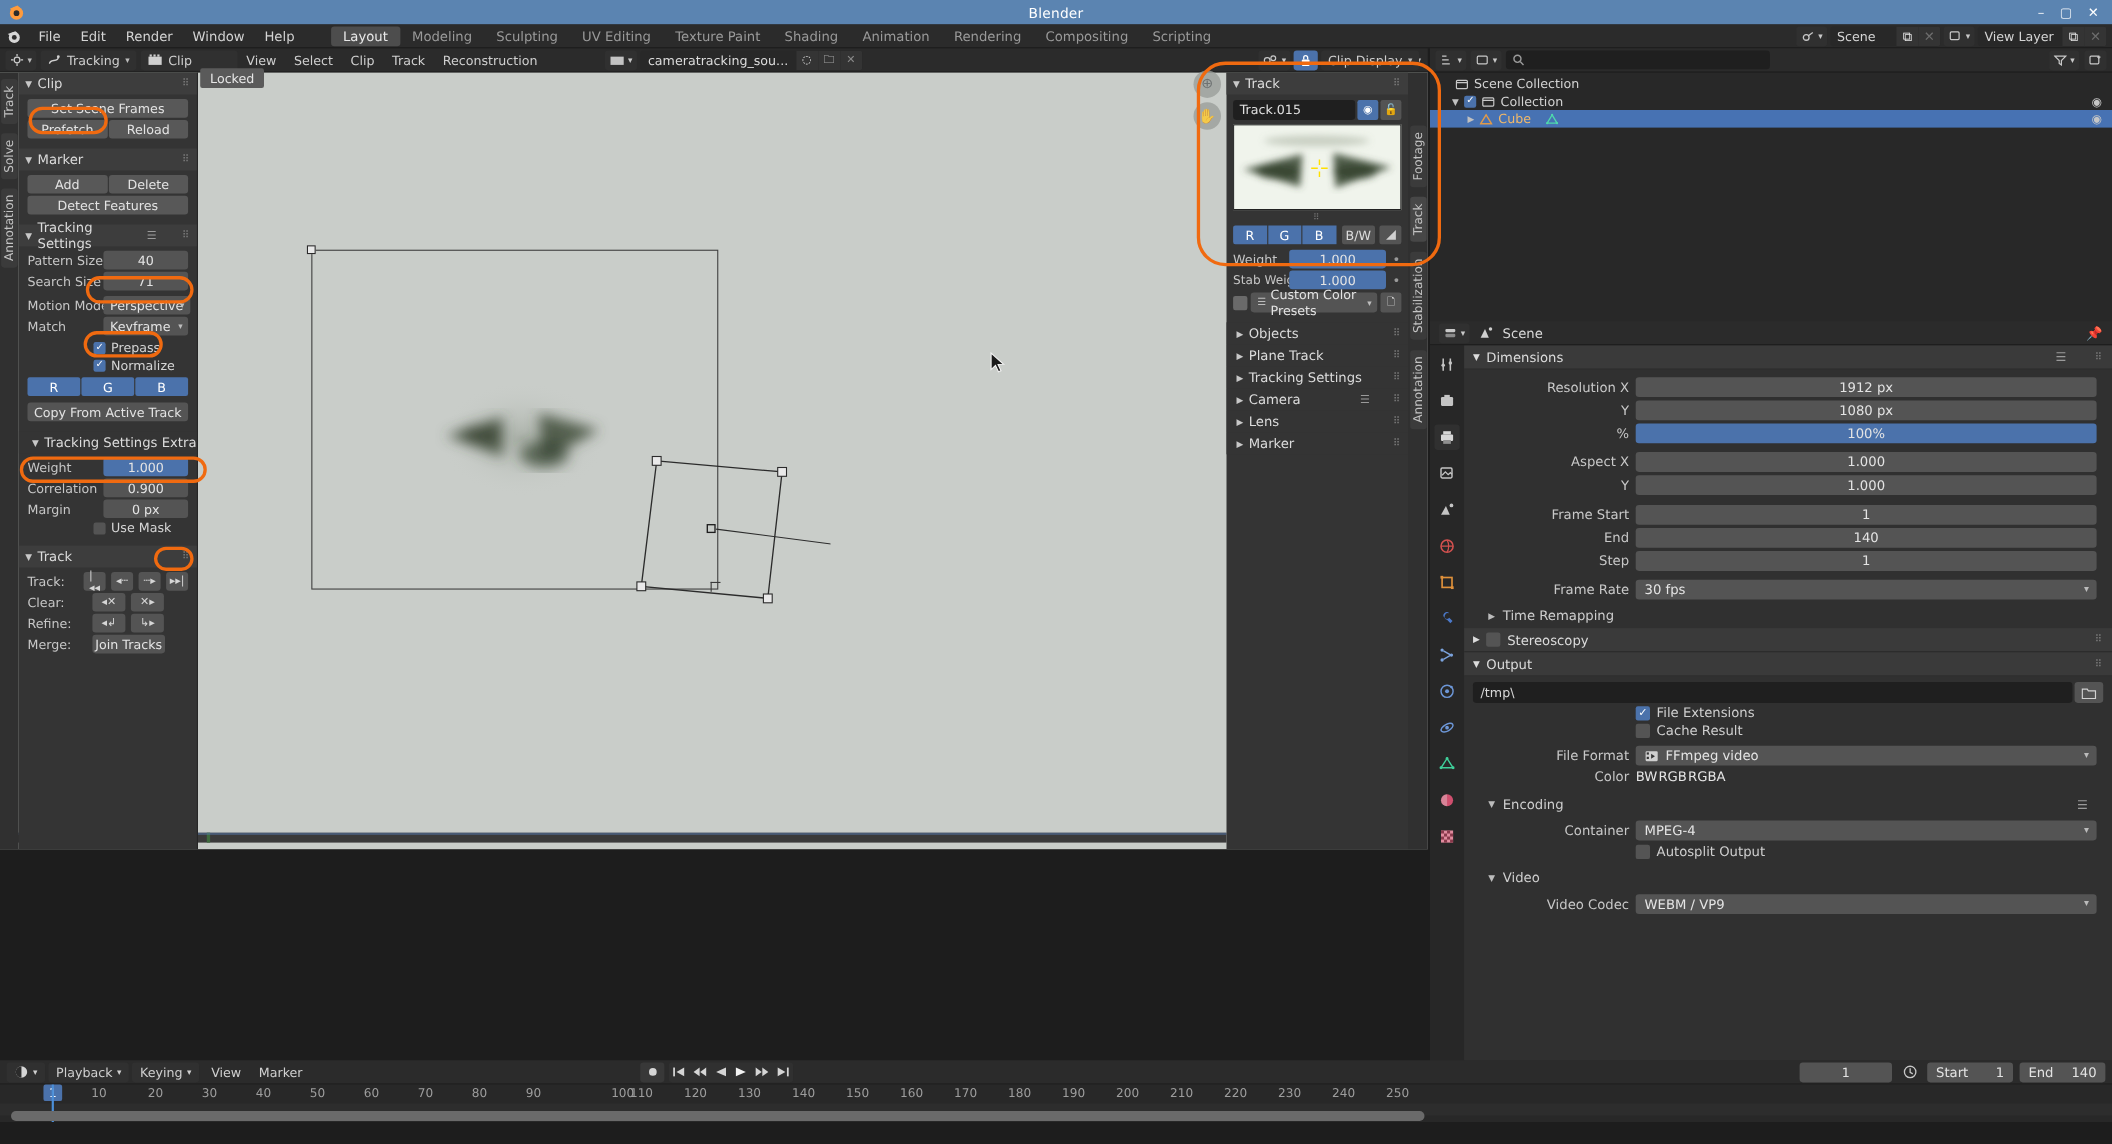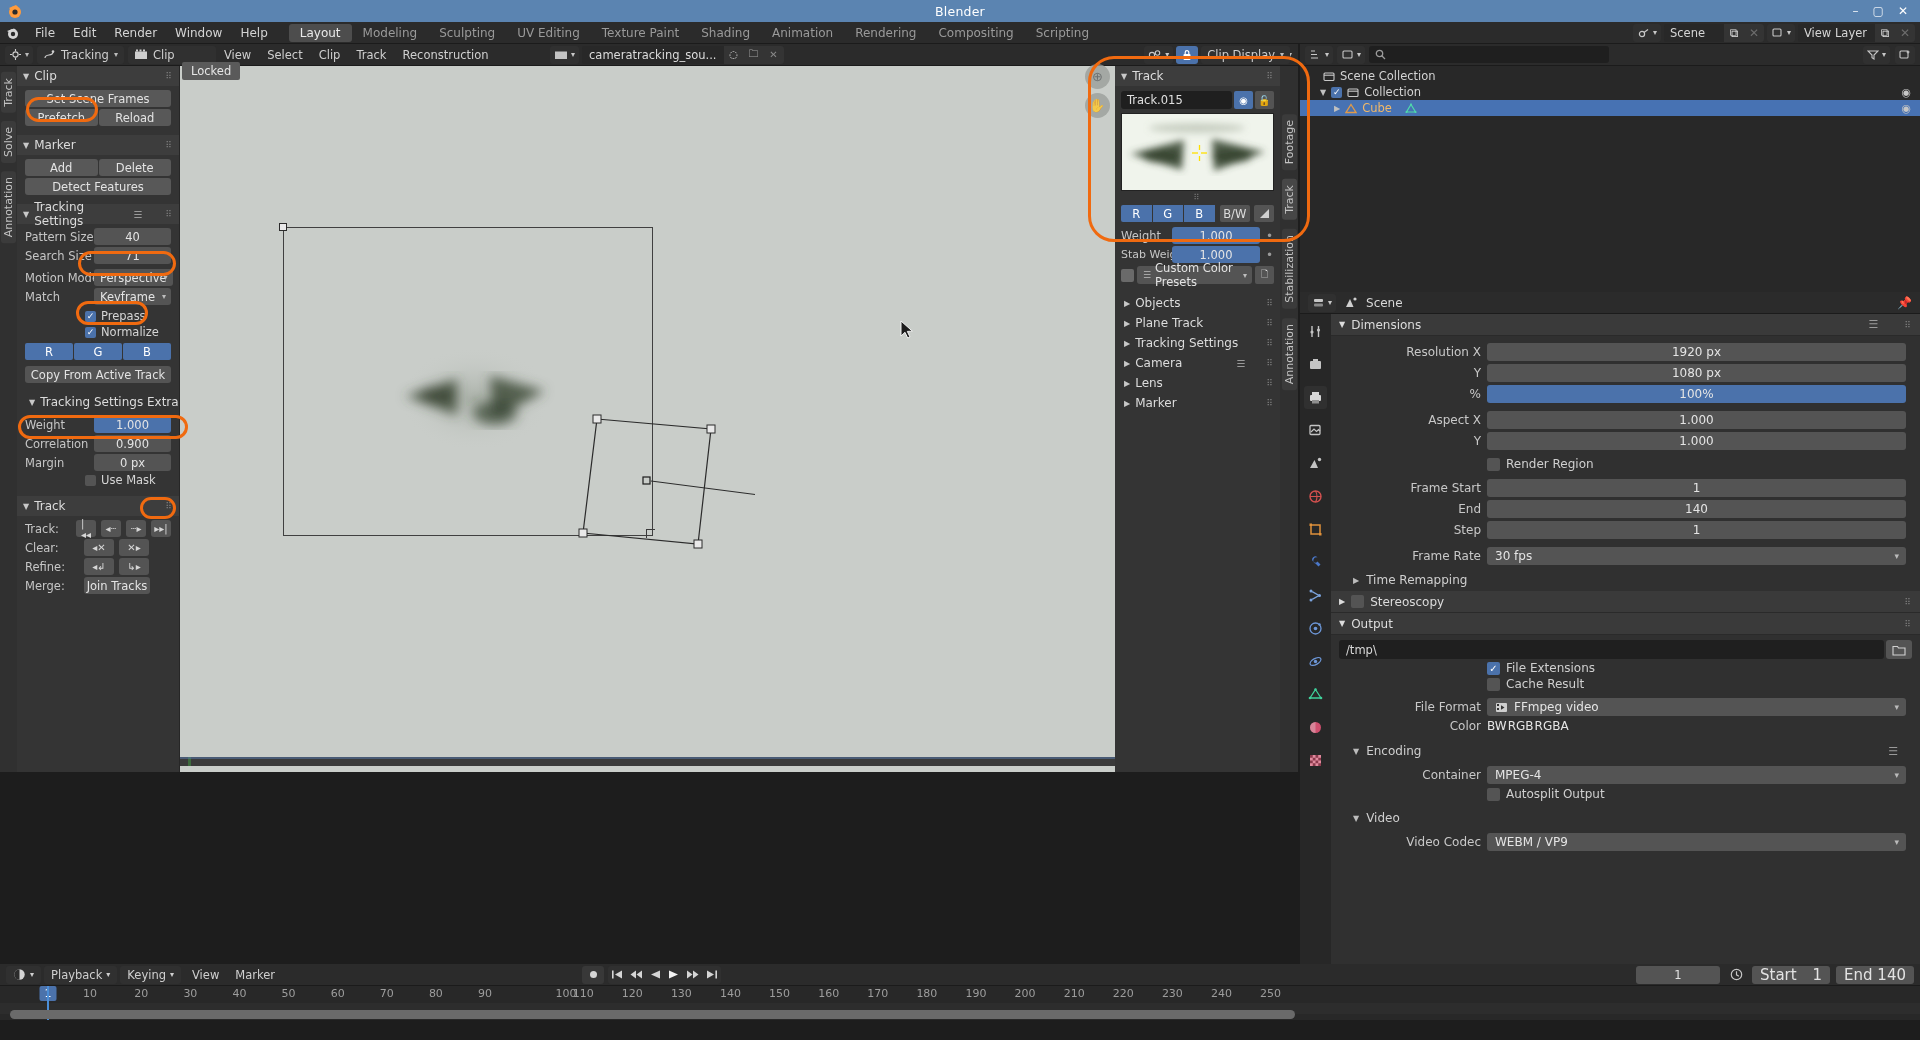--- a/index.html
+++ b/index.html
@@ -24,21 +24,21 @@
   .wctl span { color:#e9eef4; font-size:12px; cursor:default;}
   .wctl .cls { color:#fff; }
 
   
   .topbar {
     height:22px; background:#2b2b2b; display:flex; align-items:center; gap:0px;
     border-bottom:1px solid #1b1b1b;
   }
   .blender-icon { width:26px; height:22px; display:flex; align-items:center; justify-content:center;}
   .menu-item { padding:0 9px; height:22px; line-height:22px; color:#d4d4d4; font-size:12px; }
-  .wsp-tabs { display:flex; align-items:center; margin-left:12px; height:22px; }
+  .wsp-tabs { display:flex; align-items:center; margin-left:24px; height:22px; }
   .wsp { padding:0 11px; height:18px; line-height:18px; font-size:12px; color:#9a9a9a; border-radius:3px; }
   .wsp.active { background:#4d4d4d; color:#e9e9e9; }
   .topbar-right { margin-left:auto; display:flex; align-items:center; gap:3px; padding-right:5px;}
   .dropbtn { background:#303030; border-radius:3px; height:18px; display:flex; align-items:center;
     padding:0 4px; gap:3px; color:#c8c8c8; font-size:11px;}
   .idbox { display:flex; align-items:center; height:18px; background:#282828; border-radius:3px; overflow:hidden; }
   .idbox .nm { padding:0 8px 0 6px; font-size:11.5px; color:#d5d5d5; min-width:60px;}
   .idbox .mini { width:20px; height:18px; display:flex; align-items:center; justify-content:center; background:#343434;}
   .idbox .mini.x { color:#6d6d6d; }
 
@@ -157,21 +157,21 @@
   .tl-head { height:22px; background:#2b2b2b; display:flex; align-items:center; gap:0; padding:0 6px;
     border-bottom:1px solid #1b1b1b;}
   .tl-dd { display:flex; align-items:center; gap:4px; padding:0 7px; height:18px; background:#303030;
     border-radius:3px; font-size:11.5px; color:#cfcfcf; margin-right:3px;}
   .tl-m { padding:0 8px; font-size:11.5px; color:#cfcfcf;}
   .tl-right { margin-left:auto; display:flex; align-items:center; gap:6px;}
   .playbtns { display:flex; align-items:center; background:#303030; border-radius:3px; height:18px; padding:0 3px; gap:7px;}
   .framefield { background:#545454; border-radius:3px; height:18px; width:84px; display:flex;
     align-items:center; justify-content:center; font-size:11.5px; color:#e3e3e3;}
   .rangefield { background:#545454; border-radius:3px; height:18px; width:78px; display:flex;
-    align-items:center; justify-content:space-between; padding:0 8px; font-size:15px; color:#e3e3e3;}
+    align-items:center; justify-content:space-between; padding:0 8px; font-size:12px; color:#e3e3e3;}
   .ruler { position:relative; height:17px; background:#282828; }
   .tick { position:absolute; top:1px; font-size:11px; color:#9d9d9d; transform:translateX(-50%);}
   .chan { position:absolute; left:0; top:39px; width:1920px; height:11px; background:#2d2d2d;}
   .scrollbar { position:absolute; left:10px; top:1010px; width:1285px; height:9px; background:#6a6a6a; border-radius:5px;}
   .playhead { position:absolute; top:22px; width:2px; height:34px; background:#4b8ed8; }
   .phlabel { position:absolute; top:22px; height:15px; background:#4b72ab; border-radius:2px; color:#fff;
     font-size:11px; display:flex; align-items:center; justify-content:center; padding:0 5px; transform:translateX(-50%);}
 
   
   .status { position:absolute; left:0; top:1020px; width:1920px; height:20px; background:#282828;
@@ -830,41 +830,37 @@
 
       <div class="sect">
         <span style="font-size:8px">▼</span>
         <span>Dimensions</span>
         <span style="margin-left:auto;margin-right:20px;color:#9a9a9a;font-size:11px">☰</span>
         <span class="dots" style="margin-left:0">⠿</span>
       </div>
       <div style="padding-top:5px">
         <div class="prow">
           <span class="plabel">Resolution X</span>
-          <span class="pval">1920 px</span>
+          <span class="pval">1912 px</span>
         </div>
         <div class="prow">
           <span class="plabel">Y</span>
           <span class="pval">1080 px</span>
         </div>
         <div class="prow">
           <span class="plabel">%</span>
           <span class="pval blue">100%</span>
         </div>
         <div class="prow" style="margin-top:6px">
           <span class="plabel">Aspect X</span>
           <span class="pval">1.000</span>
         </div>
         <div class="prow">
           <span class="plabel">Y</span>
           <span class="pval">1.000</span>
-        </div>
-        <div class="pchk" style="margin-top:6px">
-          <span class="box"></span>
-          <span>Render Region</span>
         </div>
         <div class="prow" style="margin-top:7px">
           <span class="plabel">Frame Start</span>
           <span class="pval">1</span>
         </div>
         <div class="prow">
           <span class="plabel">End</span>
           <span class="pval">140</span>
         </div>
         <div class="prow">

